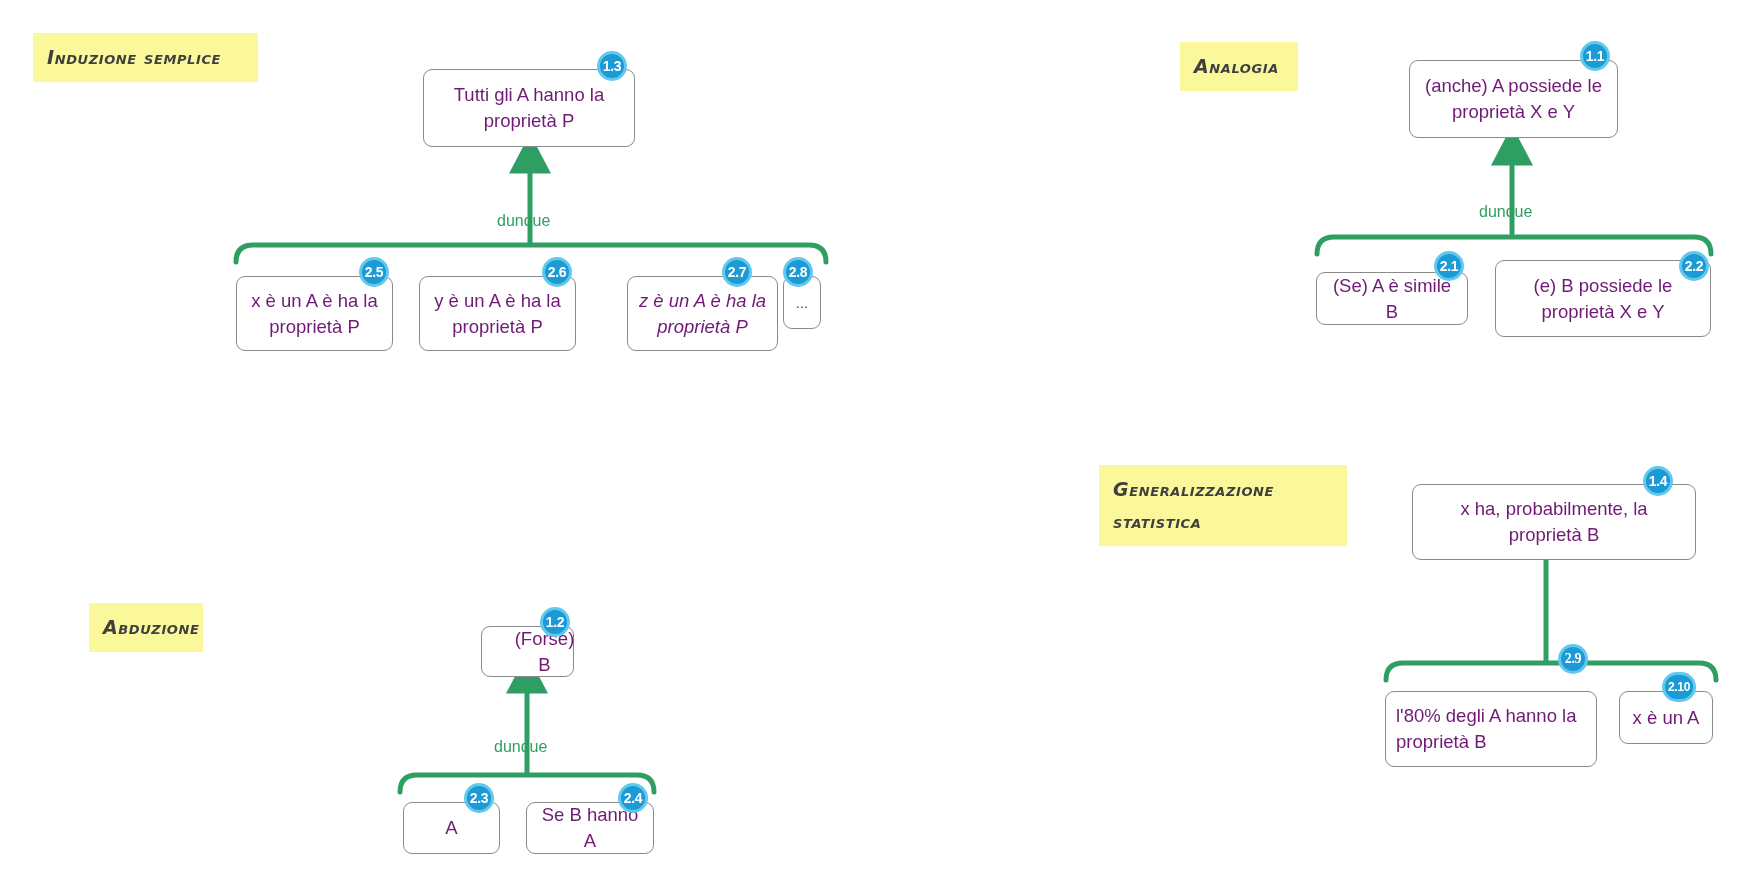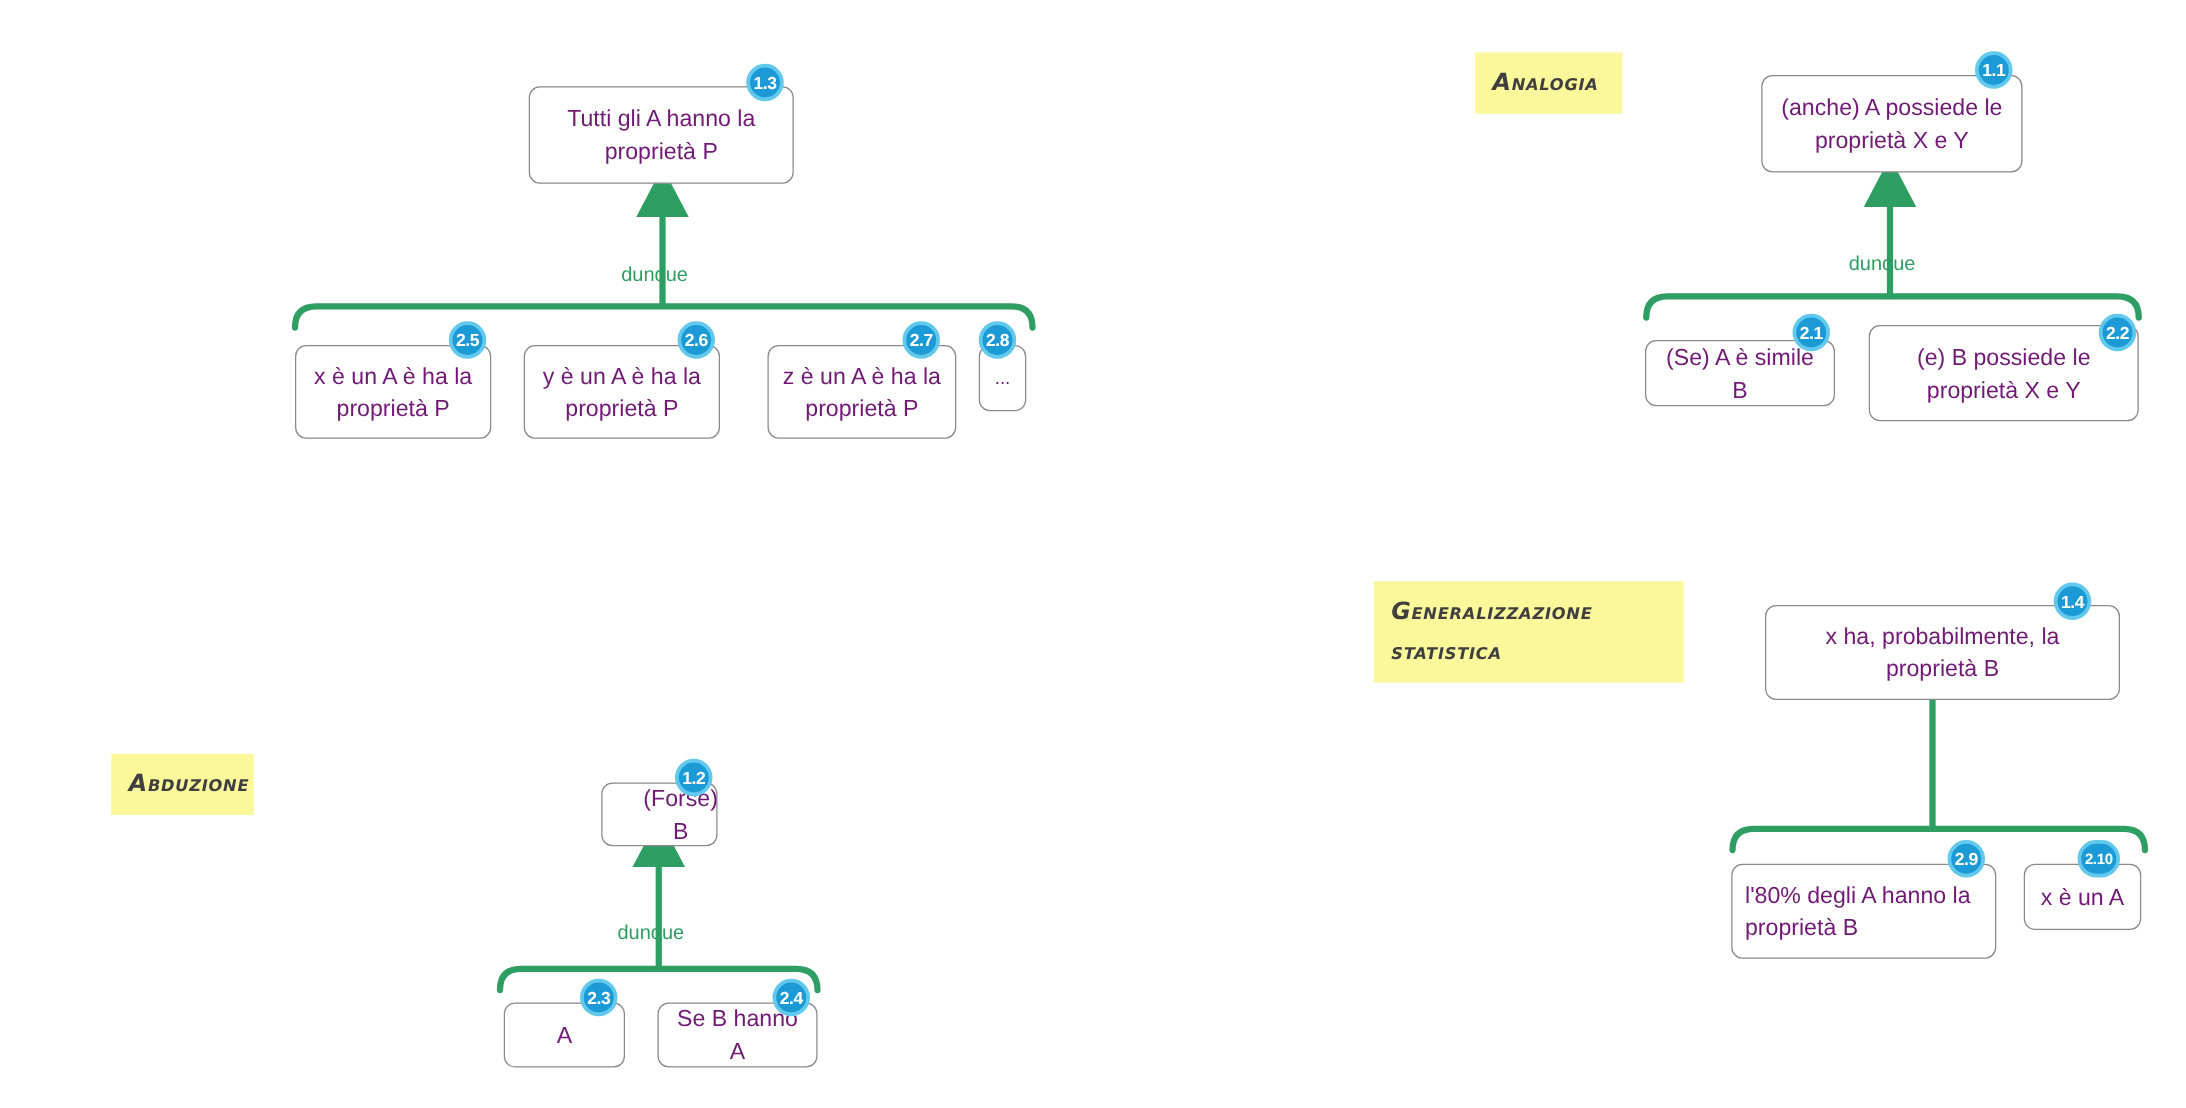--- a/index.html
+++ b/index.html
@@ -102,20 +102,21 @@
       <path d="M1386,680 Q1386,663 1403,663 L1699,663 Q1716,663 1716,680" fill="none" stroke="#2E9E62" stroke-width="5" stroke-linecap="round"></path>
       <line x1="1546" y1="663" x2="1546" y2="560" stroke="#2E9E62" stroke-width="5"></line>
     </g>
 
     <g>
       <path d="M400,792 Q400,775 417,775 L637,775 Q654,775 654,792" fill="none" stroke="#2E9E62" stroke-width="5" stroke-linecap="round"></path>
       <line x1="527" y1="775" x2="527" y2="676" stroke="#2E9E62" stroke-width="5" marker-end="url(#arrowGreen)"></line>
     </g>
   </svg>
 
+  <div class="section-label" style="left:33px;  top:33px;  width:197px;">Induzione semplice</div>
 
   <div class="section-label" style="left:1180px;top:42px;  width:90px;">Analogia</div>
 
   <div class="section-label" style="left:1099px;top:465px; width:220px;">Generalizzazione
 statistica</div>
 
   <div class="section-label" style="left:89px;  top:603px; width:86px;">Abduzione</div>
 
   <div class="node" style="left:423px;top:69px;width:212px;height:78px;">
     <span>Tutti gli A hanno la proprietà P</span>
@@ -127,21 +128,21 @@
   <div class="node" style="left:236px;top:276px;width:157px;height:75px;">
     <span>x è un A è ha la proprietà P</span>
   </div>
   <div class="badge" style="left:359px;top:257px;">2.5</div>
 
   <div class="node" style="left:419px;top:276px;width:157px;height:75px;">
     <span>y è un A è ha la proprietà P</span>
   </div>
   <div class="badge" style="left:542px;top:257px;">2.6</div>
 
-  <div class="node" style="left:614px;top:276px;width:151px;height:75px;">
+  <div class="node" style="left:627px;top:276px;width:151px;height:75px;font-style:italic;">
     <span>z è un A è ha la proprietà P</span>
   </div>
   <div class="badge" style="left:722px;top:257px;">2.7</div>
 
   <div class="node" style="left:783px;top:276px;width:38px;height:53px;font-size:15px;">
     <span>...</span>
   </div>
   <div class="badge" style="left:783px;top:257px;">2.8</div>
 
   <div class="node" style="left:1409px;top:60px;width:209px;height:78px;">
@@ -162,21 +163,21 @@
   <div class="badge" style="left:1679px;top:251px;">2.2</div>
 
   <div class="node" style="left:1412px;top:484px;width:284px;height:76px;">
     <span>x ha, probabilmente, la proprietà B</span>
   </div>
   <div class="badge" style="left:1643px;top:466px;">1.4</div>
 
   <div class="node" style="left:1385px;top:691px;width:212px;height:76px;">
     <span style="text-align:left;width:100%;">l'80% degli A hanno la proprietà B</span>
   </div>
-  <div class="badge" style="left:1558px;top:672px;">2.9</div>
+  <div class="badge" style="left:1558px;top:644px;font-family:Liberation Serif, serif;">2.9</div>
 
   <div class="node" style="left:1619px;top:691px;width:94px;height:53px;">
     <span>x è un A</span>
   </div>
   <div class="badge wide" style="left:1662px;top:672px;">2.10</div>
 
   <div class="node" style="left:481px;top:626px;width:93px;height:51px;padding-left:44px;">
     <span>(Forse) B</span>
   </div>
   <div class="badge" style="left:540px;top:607px;">1.2</div>

